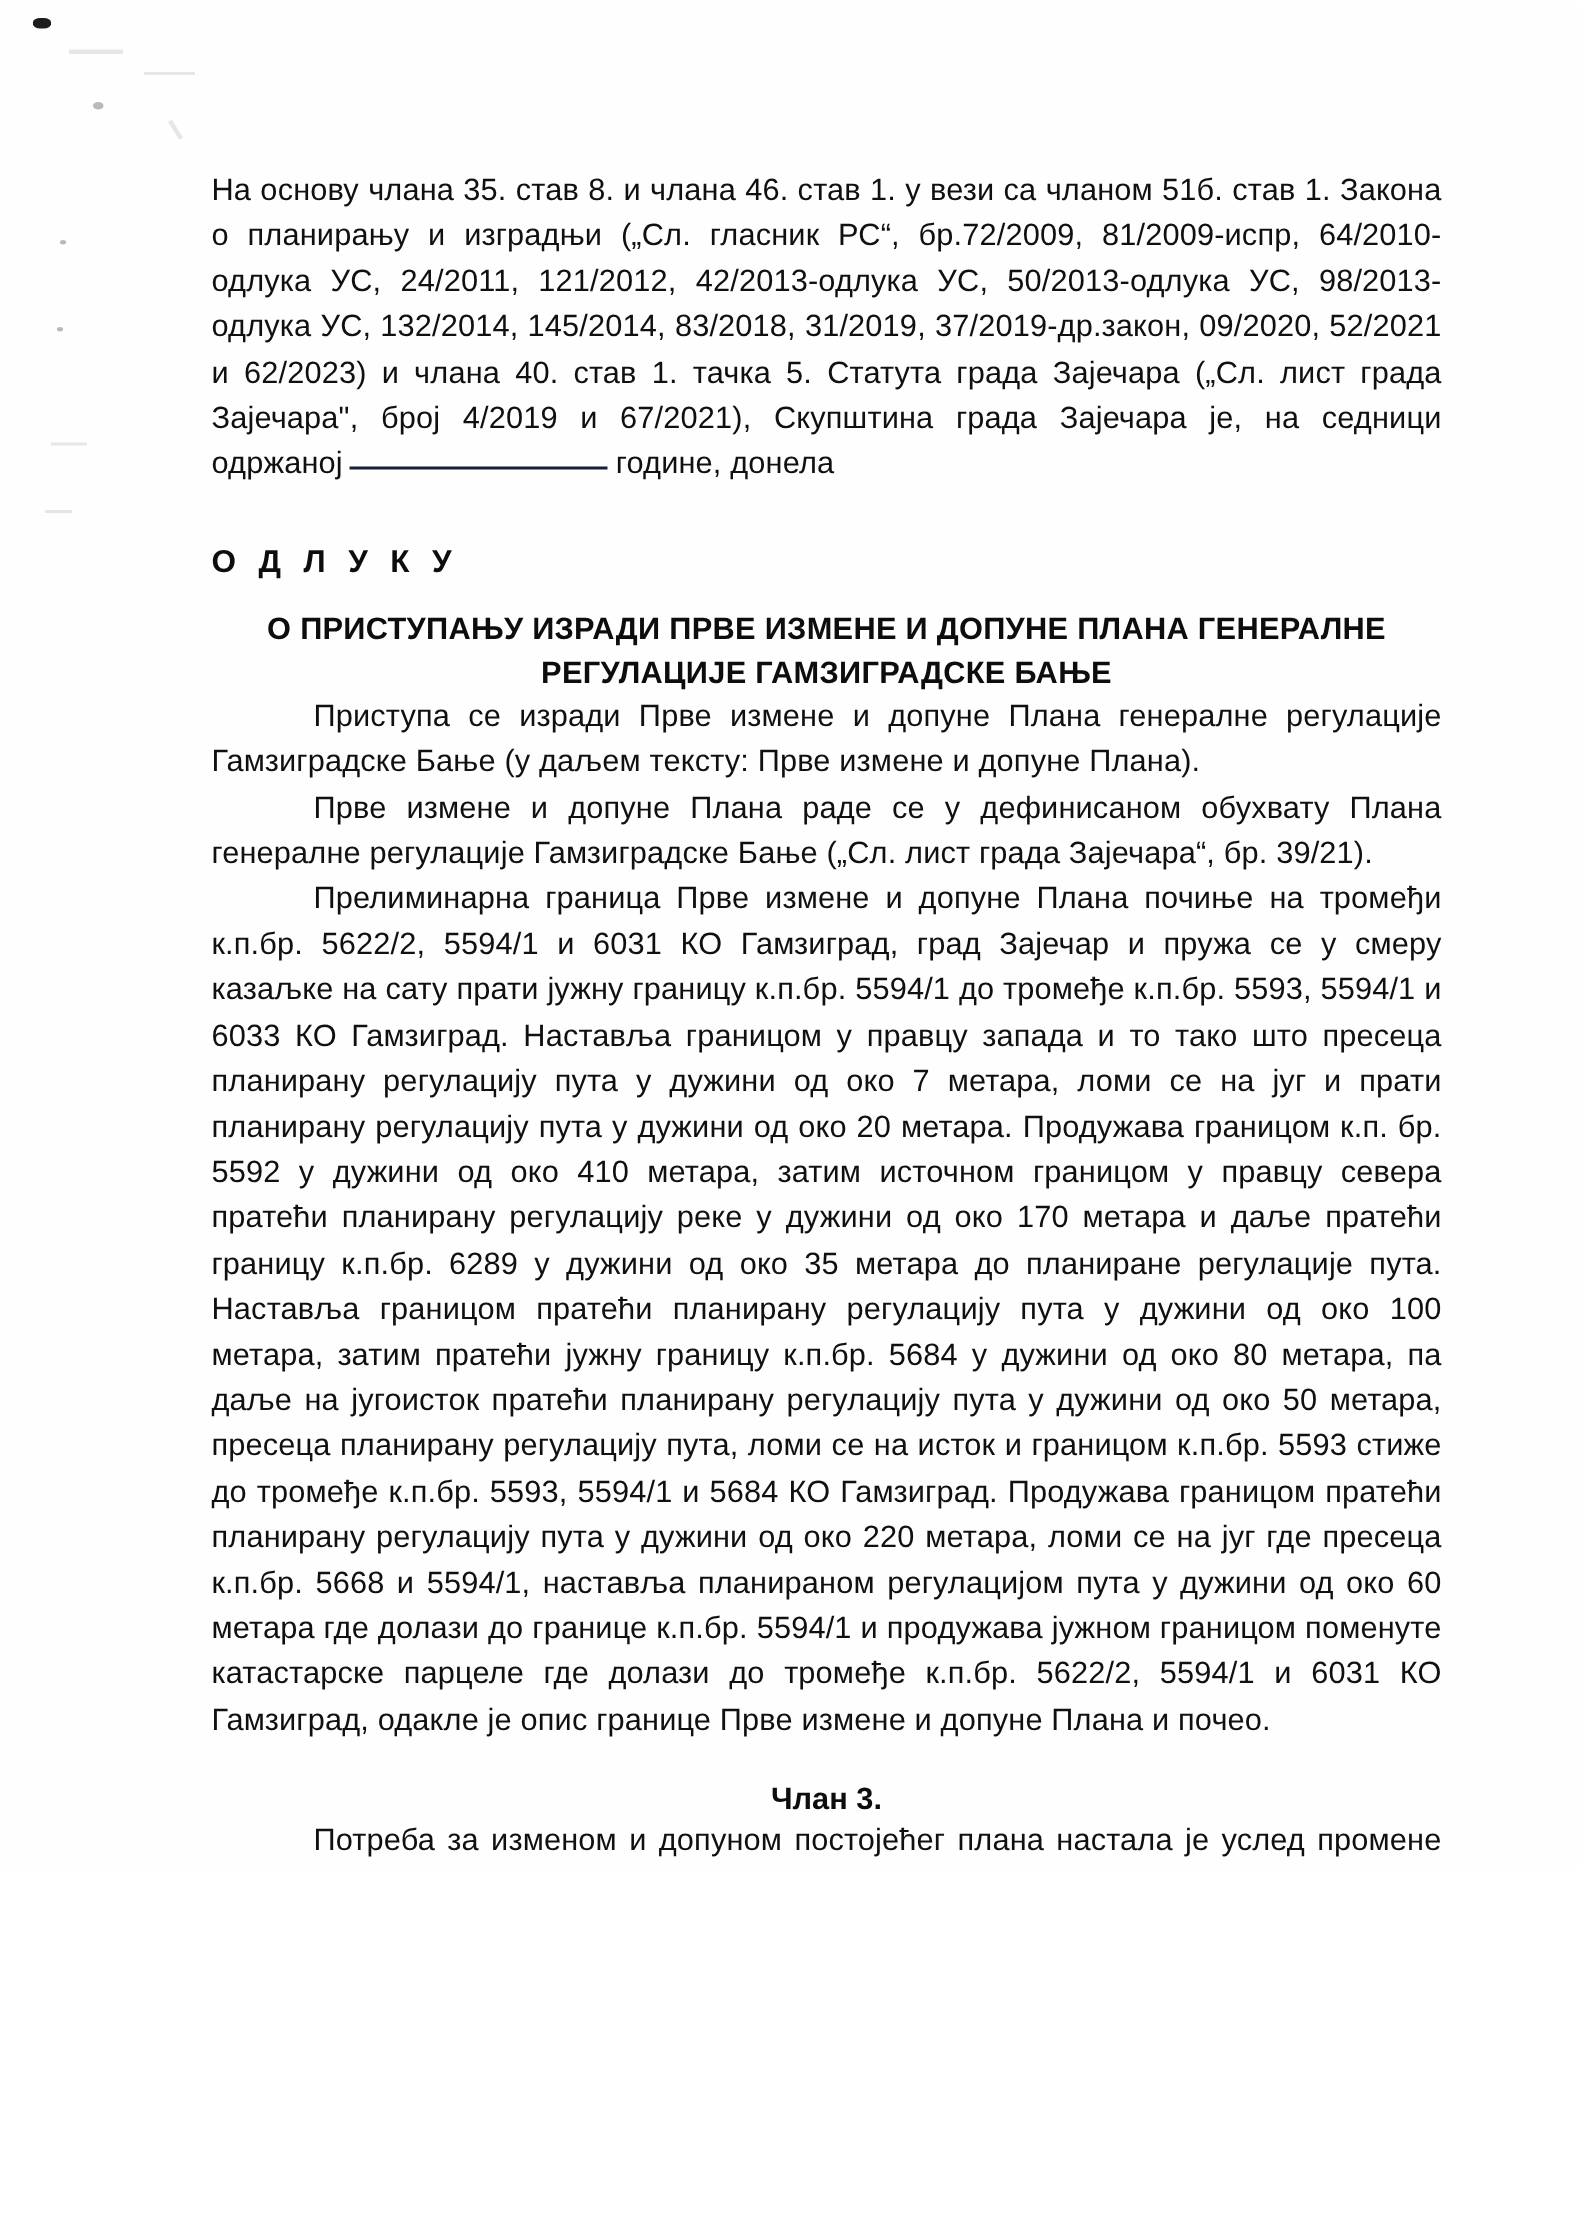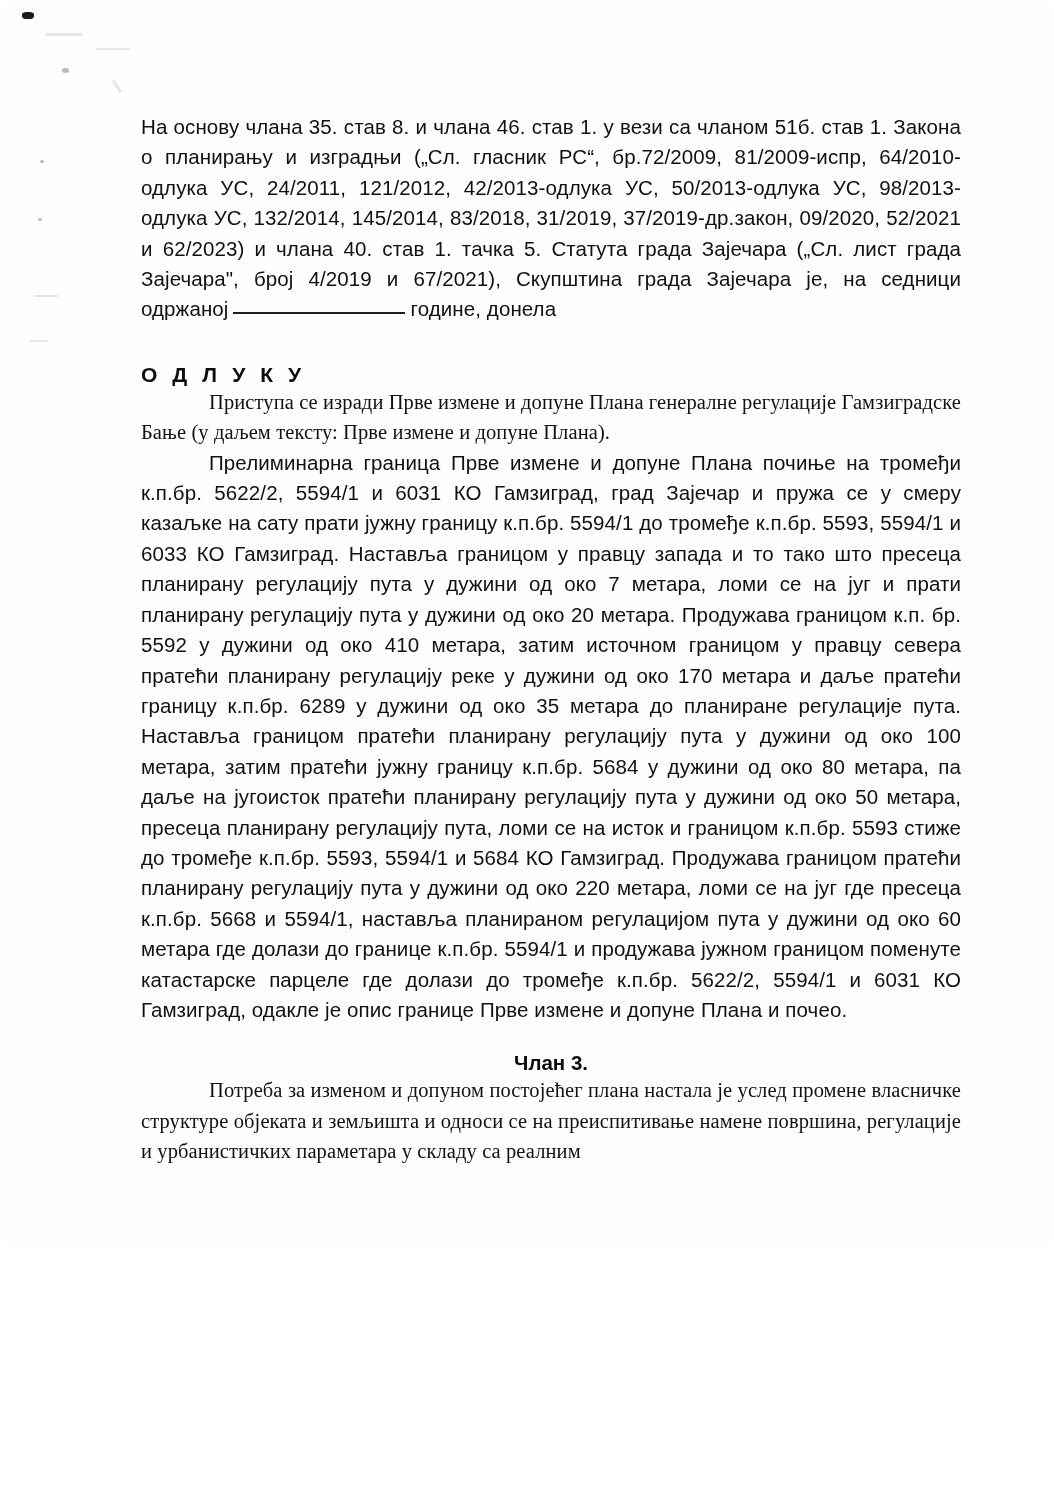--- a/index.html
+++ b/index.html
@@ -114,21 +114,21 @@
     padding: 0 8px;
   }
   .clan {
     margin: 0;
     text-align: center;
     font-size: 20.5px;
     font-weight: bold;
     color: #0d0d0d;
   }
   .gap-before-clan { margin-top: 30px; }
-  .gap-after-clan  { margin-top: 28px; font-family: Liberation Serif, serif; }
+  .gap-after-clan  { margin-top: 28px; }
   .gap-sm { margin-top: 26px; }
 </style>
 </head>
 <body>
 
 <div class="page">
 
   <div class="top-speck"></div>
   <div class="speck" style="left:62px; top:68px; width:7px; height:5px;"></div>
   <div class="speck" style="left:40px; top:160px; width:4px; height:3px;"></div>
@@ -141,22 +141,24 @@
   <div class="smudge" style="left:210px; top:1318px; width:20px; height:2px;"></div>
   <div class="smudge" style="left:212px; top:1398px; width:12px; height:10px; opacity:.35;"></div>
   <div class="corner-mark"></div>
   <div class="corner-mark2"></div>
 
   <div class="content">
 
     <p class="body-par no-indent"><span>На основу члана 35. став 8. и члана 46. став 1. у вези са чланом 51б. став 1. Закона о планирању и изградњи („Сл. гласник РС“, бр.72/2009, 81/2009-испр, 64/2010-одлука УС, 24/2011, 121/2012, 42/2013-одлука УС, 50/2013-одлука УС, 98/2013-одлука УС, 132/2014, 145/2014, 83/2018, 31/2019, 37/2019-др.закон, 09/2020, 52/2021 и 62/2023) и члана 40. став 1. тачка 5. Статута града Зајечара („Сл. лист града Зајечара", број 4/2019 и 67/2021), Скупштина града Зајечара је, на седници одржаној</span><span class="blank-line"></span><span>године, донела</span></p>
 
     <h1 class="heading-odluku">О Д Л У К У</h1>
+    <h2 class="heading-sub">О ПРИСТУПАЊУ ИЗРАДИ ПРВЕ ИЗМЕНЕ И ДОПУНЕ ПЛАНА ГЕНЕРАЛНЕ РЕГУЛАЦИЈЕ ГАМЗИГРАДСКЕ БАЊЕ</h2>
 
     <p class="body-par indent gap-after-clan">Приступа се изради Прве измене и допуне Плана генералне регулације Гамзиградске Бање  (у даљем тексту: Прве измене и допуне Плана).</p>
 
+    <p class="body-par indent gap-after-clan">Прве измене и допуне Плана раде се у дефинисаном обухвату Плана генералне регулације Гамзиградске Бање  („Сл. лист града Зајечара“, бр. 39/21).</p>
     <p class="body-par indent">Прелиминарна граница Прве измене и допуне Плана почиње на тромеђи к.п.бр. 5622/2, 5594/1 и 6031 КО Гамзиград, град Зајечар и пружа се у смеру казаљке на сату прати јужну границу к.п.бр. 5594/1 до тромеђе к.п.бр. 5593, 5594/1 и 6033 КО Гамзиград. Наставља границом у правцу запада и то тако што пресеца планирану регулацију пута у дужини од око 7 метара, ломи се на југ и прати планирану регулацију пута у дужини од око 20 метара. Продужава границом к.п. бр.  5592 у дужини од око 410 метара, затим источном границом у правцу севера пратећи планирану регулацију реке у дужини од око 170 метара и даље пратећи границу к.п.бр. 6289 у дужини од око 35 метара до планиране регулације пута. Наставља границом пратећи планирану регулацију пута у дужини од око 100 метара, затим пратећи  јужну границу к.п.бр. 5684 у дужини од око 80 метара, па даље на југоисток пратећи планирану регулацију пута у дужини од око 50 метара, пресеца планирану регулацију пута, ломи се на исток и границом к.п.бр. 5593 стиже до тромеђе к.п.бр. 5593, 5594/1 и 5684 КО Гамзиград. Продужава границом пратећи планирану регулацију пута у дужини од око 220 метара, ломи се на југ где пресеца к.п.бр. 5668 и 5594/1, наставља планираном регулацијом пута у дужини од око 60 метара где долази до границе к.п.бр. 5594/1 и продужава јужном границом поменуте катастарске парцеле где долази до тромеђе к.п.бр. 5622/2, 5594/1 и 6031 КО Гамзиград, одакле је опис границе Прве измене и допуне Плана и почео.</p>
 
     <p class="clan gap-sm">Члан 3.</p>
     <p class="body-par indent gap-after-clan">Потреба за изменом и допуном постојећег плана настала је услед промене власничке структуре објеката и земљишта и односи се на преиспитивање намене површина, регулације и урбанистичких параметара у складу са реалним</p>
 
   </div>
 </div>
 
 </body></html>

